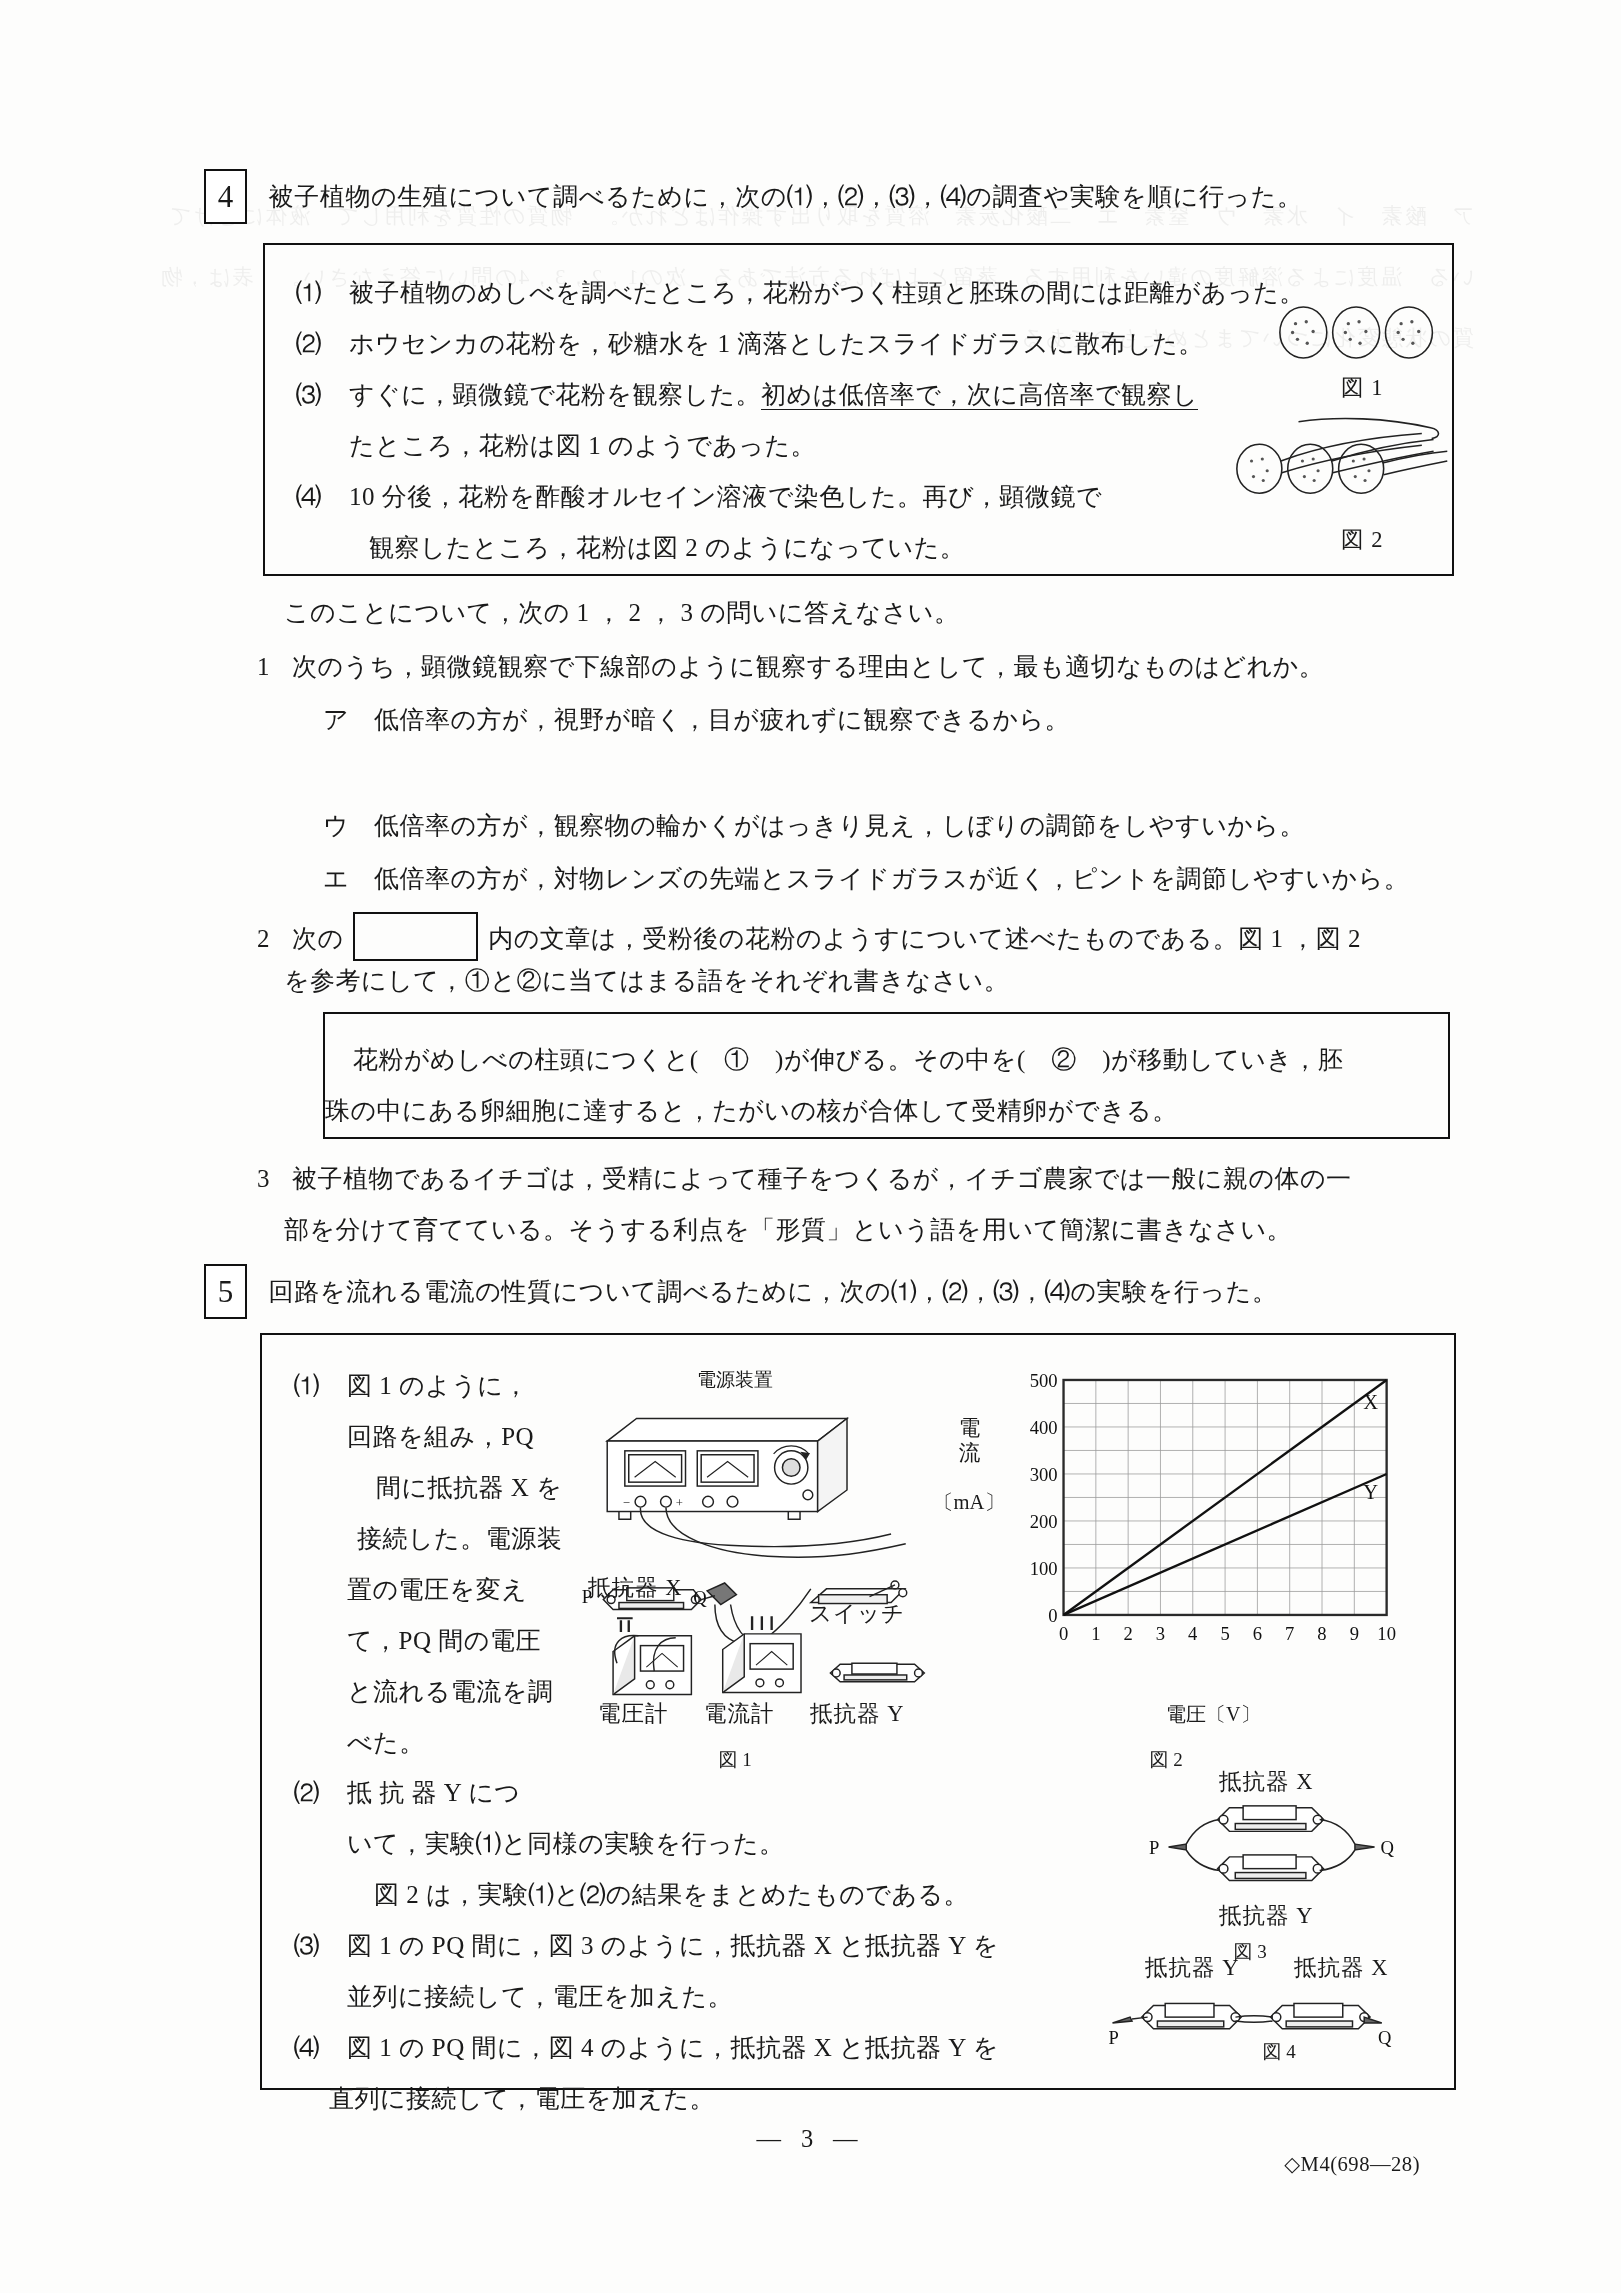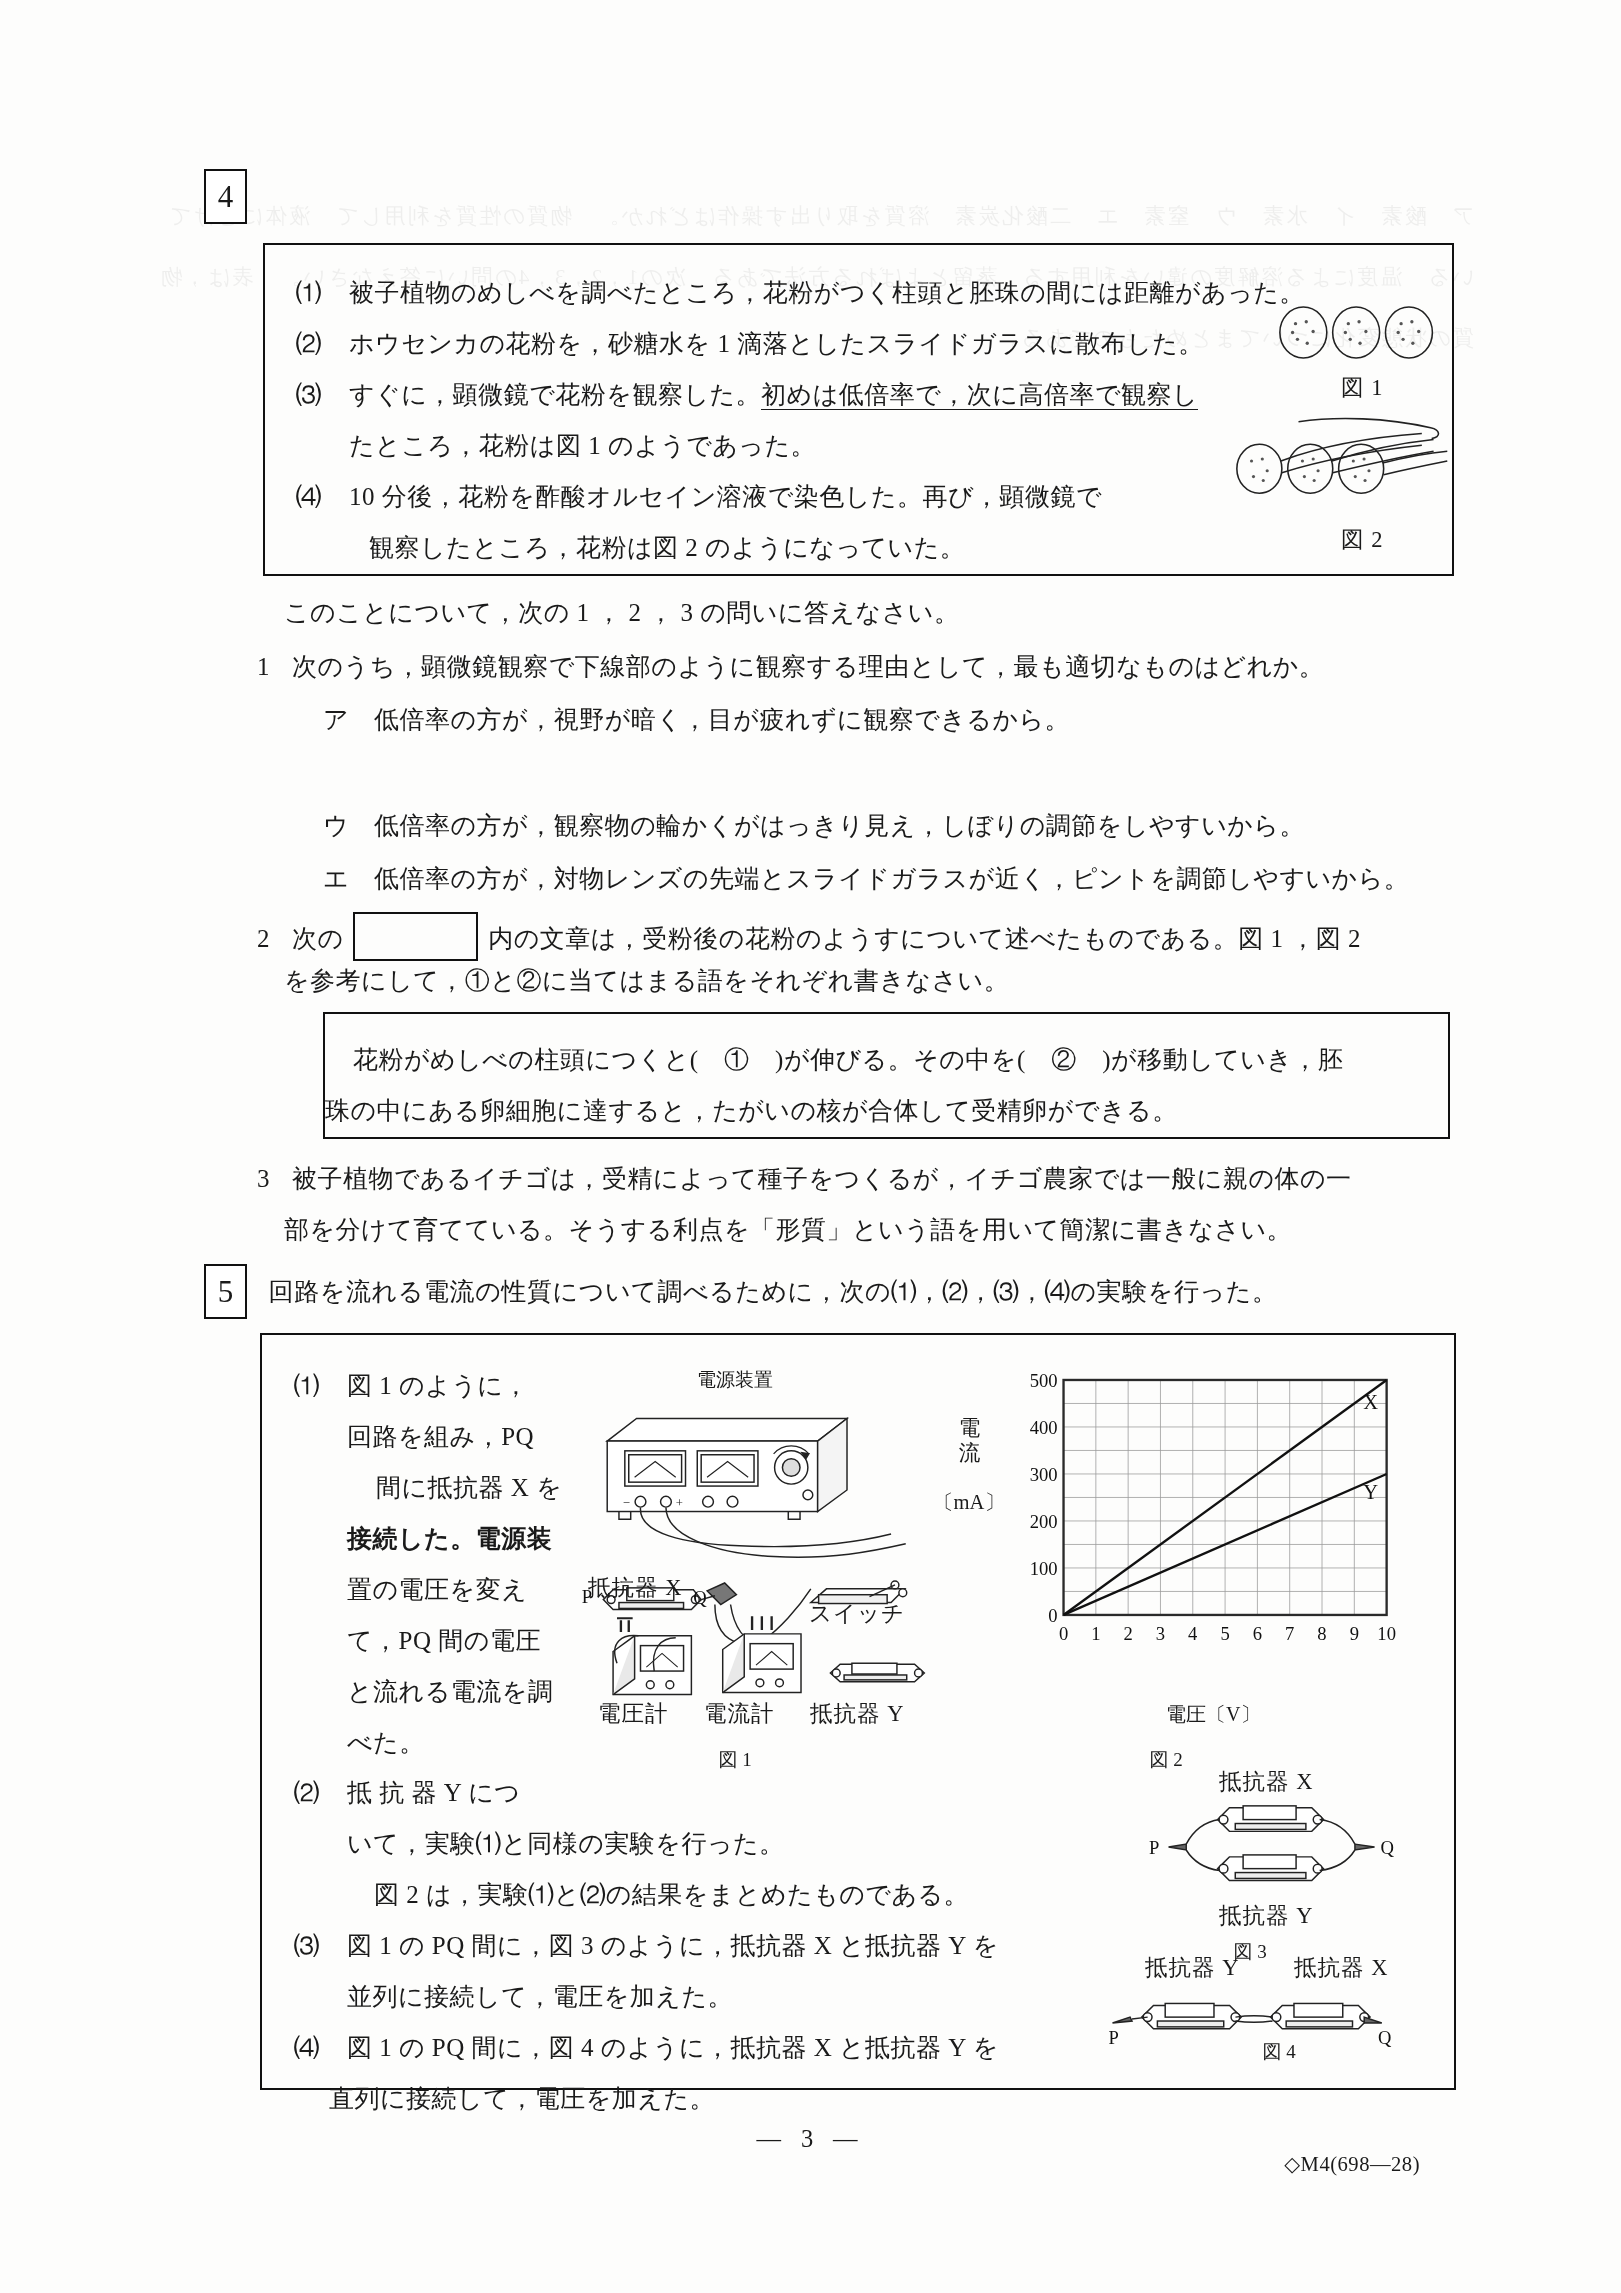--- a/index.html
+++ b/index.html
@@ -105,20 +105,21 @@
 <body>
 
 <div class="page">
 
   <div class="bleed">ア　酸素　イ　水素　ウ　窒素　エ　二酸化炭素　溶質を取り出す操作はどれか。　物質の性質を利用して　液体にとけている　温度による溶解度の違いを利用する　蒸留とよばれる方法である　次の1，2，3，4の問いに答えなさい。　表は，物質の状態変化についてまとめたものである。</div>
 
   <div class="content">
 
     <div id="q4-head">
       <span class="qnum-box">4</span>
+      <span class="txt">被子植物の生殖について調べるために，次の⑴，⑵，⑶，⑷の調査や実験を順に行った。</span>
     </div>
 
     <div class="framed" id="q4-box"></div>
 
     <div class="item" style="left:296px; top:276px;">
       <span class="idx">⑴</span><span>被子植物のめしべを調べたところ，花粉がつく柱頭と胚珠の間には距離があった。</span>
     </div>
 
     <div class="item" style="left:296px; top:327px;">
       <span class="idx">⑵</span><span>ホウセンカの花粉を，砂糖水を 1 滴落としたスライドガラスに散布した。</span>
@@ -235,21 +236,21 @@
       <span class="txt">回路を流れる電流の性質について調べるために，次の⑴，⑵，⑶，⑷の実験を行った。</span>
     </div>
 
     <div class="framed" id="q5-box"></div>
 
     <div class="item" style="left:294px; top:1369px;">
       <span class="idx">⑴</span><span>図 1 のように，</span>
     </div>
     <div class="item" style="left:347px; top:1420px;">回路を組み，PQ</div>
     <div class="item" style="left:347px; top:1471px;margin-left:29px;">間に抵抗器 X を</div>
-    <div class="item" style="left:347px; top:1522px;font-weight:bold;">接続した。電源装</div>
+    <div class="item" style="left:357px; top:1522px;">接続した。電源装</div>
     <div class="item" style="left:347px; top:1573px;">置の電圧を変え</div>
     <div class="item" style="left:347px; top:1624px;">て，PQ 間の電圧</div>
     <div class="item" style="left:347px; top:1675px;">と流れる電流を調</div>
     <div class="item" style="left:347px; top:1726px;">べた。</div>
 
     <div class="center-note" style="left:627px; top:1367px; width:216px;">電源装置</div>
     <svg width="421" height="323" style="position:absolute; left:568px; top:1397px;" viewBox="0 0 430 330">
       <g fill="none" stroke="#222" stroke-width="1.5">
 
         <path d="M 40 45 L 255 45 L 285 22 L 70 22 Z" fill="#fff"></path>

